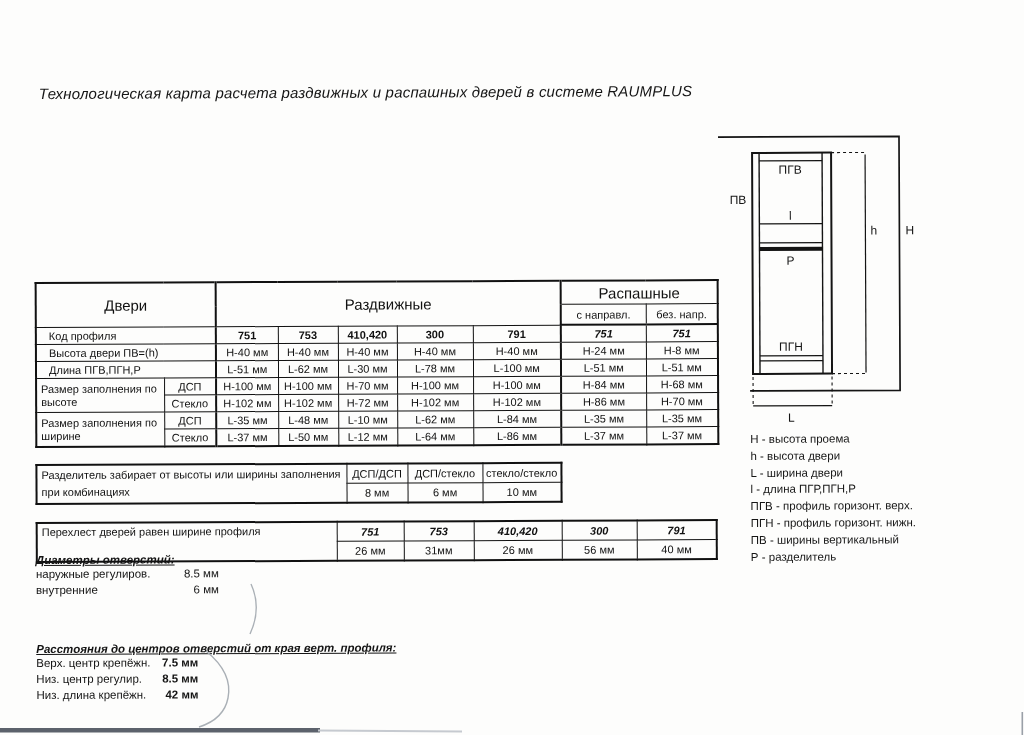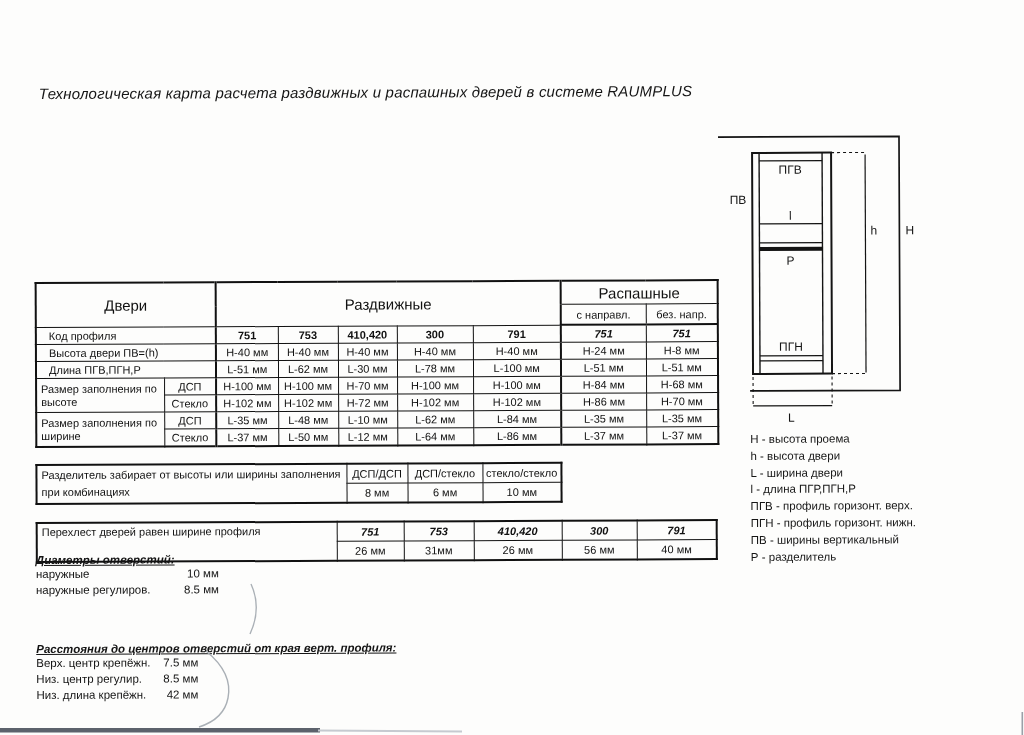--- a/index.html
+++ b/index.html
@@ -32,21 +32,21 @@
   .t2 tr td{height:18px;}
   .t2 td.lbl2{vertical-align:top;padding-top:1px;}
   .t3 tr td{height:18px;}
   .t3 td.lbl2{vertical-align:top;padding-top:2px;white-space:nowrap;}
   .sec-head{font-size:11.5px;font-weight:bold;font-style:italic;
     text-decoration:underline;white-space:nowrap;}
   .kv{display:flex;font-size:11.5px;line-height:16px;}
   .kv .k{text-align:left;}
   .kv .v{text-align:right;}
   .dia .k{width:135px;} .dia .v{width:48px;}
-  .dist .k{width:118px;} .dist .v{width:44px;}
+  .dist .k{width:118px;} .dist .v{width:44px;font-weight:bold;}
   .legend{left:750px;top:432px;font-size:11.5px;line-height:16.8px;color:#161616;}
   .legend div{white-space:nowrap;}
   svg text{font-family:"Liberation Sans","DejaVu Sans",sans-serif;fill:#141414;}
 </style>
 </head>
 <body>
 
 <div id="sheet">
 
   <div class="abs title">Технологическая карта расчета раздвижных и распашных дверей в системе RAUMPLUS</div>
@@ -194,26 +194,26 @@
         <td>26 мм</td>
         <td>56 мм</td>
         <td>40 мм</td>
       </tr>
     </tbody>
   </table>
 
   <div class="abs" style="left:35px;top:552px;">
     <div class="sec-head">Диаметры отверстий:</div>
     <div class="kv dia">
-      <span class="k">наружные</span>
-      <span class="v">10 мм</span>
-    </div>
-    <div class="kv dia">
       <span class="k">наружные регулиров.</span>
       <span class="v">8.5 мм</span>
+    </div>
+    <div class="kv dia">
+      <span class="k">внутренние</span>
+      <span class="v">6 мм</span>
     </div>
   </div>
 
   <div class="abs" style="left:35px;top:641px;">
     <div class="sec-head">Расстояния до центров отверстий от края верт. профиля:</div>
     <div class="kv dist">
       <span class="k">Верх. центр крепёжн.</span>
       <span class="v">7.5 мм</span>
     </div>
     <div class="kv dist">

